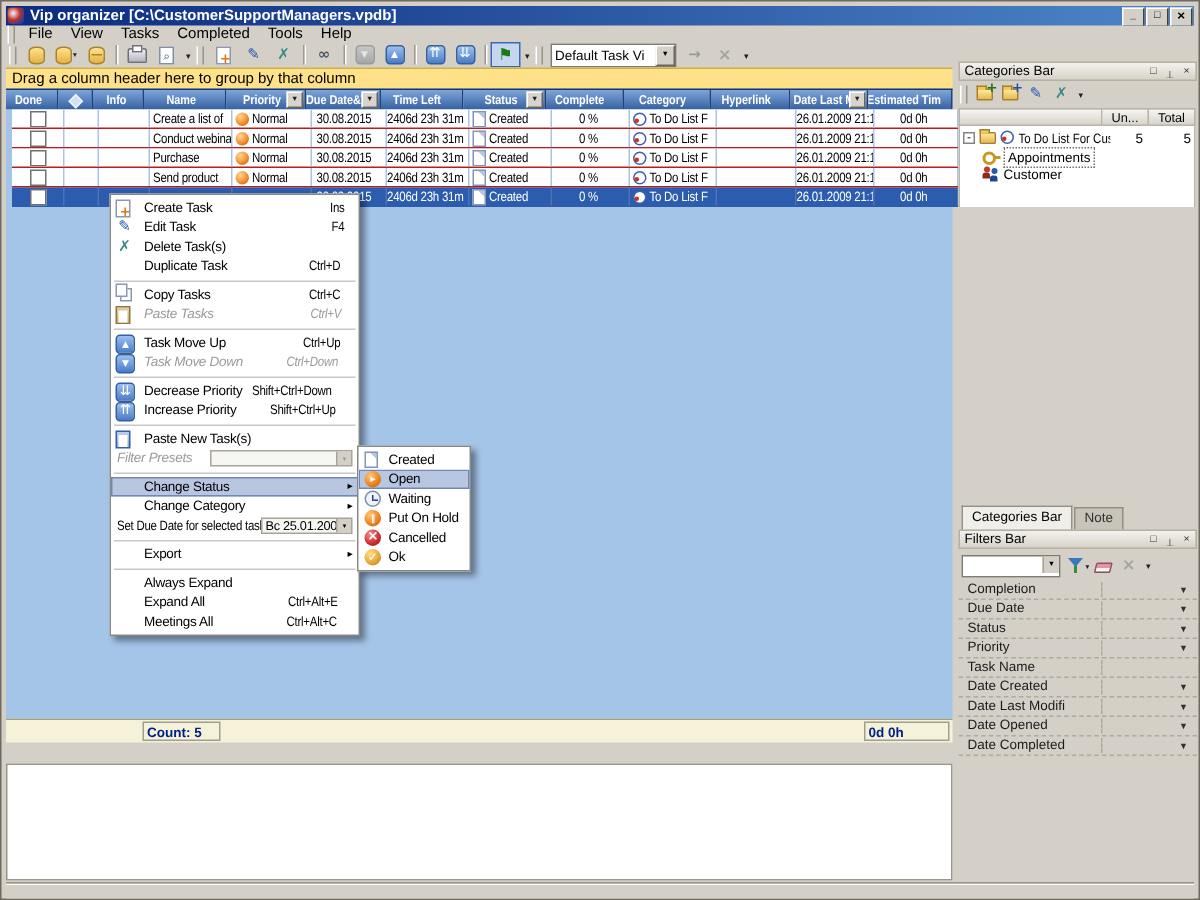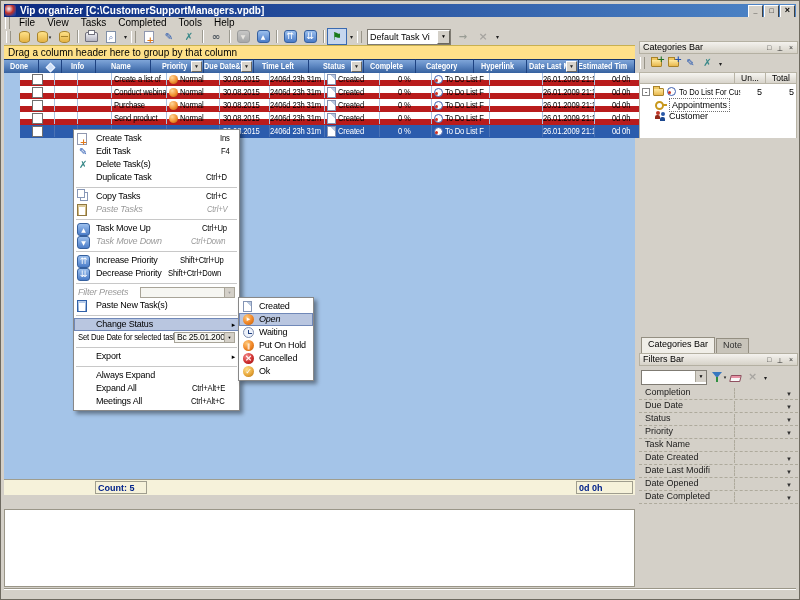--- a/index.html
+++ b/index.html
@@ -88,21 +88,21 @@
   .funnel{width:12px;height:12px;}
   .funnel::before{content:"";position:absolute;left:1px;top:1px;border-left:5px solid transparent;border-right:5px solid transparent;border-top:6px solid #3878c0;}
   .funnel::after{content:"";position:absolute;left:5px;top:6px;width:2px;height:5px;background:#2f9040;}
   .eraser{width:11px;height:7px;background:linear-gradient(#e890a4 50%,#f8f8f8 50%);border:1px solid #905060;transform:skewX(-14deg);border-radius:1px;margin-top:3px;}
   
   .groupbar{position:absolute;left:3px;top:44px;width:631px;height:14px;background:#ffe189;font-size:10px;line-height:14px;padding-left:4px;box-sizing:border-box;color:#000;border-top:1px solid #c8b050;}
   .gridhead{position:absolute;left:3px;top:58px;width:631px;height:14px;}
   .hc{position:absolute;top:0;height:14px;background:linear-gradient(#7fa5d8 0%,#5d87c2 45%,#36619f 100%);border-right:1px solid #1d4281;border-top:1px solid #16366b;color:#fff;font-size:8.5px;font-weight:bold;text-align:center;line-height:13px;overflow:hidden;box-sizing:border-box;display:flex;align-items:center;justify-content:center;}
   .fbtn{position:absolute;right:1px;top:1px;width:11px;height:11px;background:#d8d4cc;border:1px solid;border-color:#fff #6a675e #6a675e #fff;font-size:5px;line-height:9px;color:#202020;text-align:center;box-sizing:border-box;}
   .gridbody{position:absolute;left:3px;top:72px;width:631px;height:406px;background:#a4c4e8;}
-  .grow{position:absolute;left:16px;width:631px;height:13px;background:#fff;border-bottom:6px solid #b91c1c;box-sizing:border-box;text-decoration:underline;}
+  .grow{position:absolute;left:4px;width:631px;height:13px;background:#fff;border-bottom:1px solid #b91c1c;box-sizing:border-box;text-decoration:underline;}
   .grow.sel{background:#2b5cad;color:#fff;border-bottom-color:#2b5cad;}
   .rc{position:absolute;top:0;height:12px;border-right:1px solid #abc3e2;font-size:9px;line-height:12px;overflow:hidden;white-space:nowrap;box-sizing:border-box;letter-spacing:-0.2px;}
   .grow.sel .rc{border-right-color:#4a72b4;}
   .rc.ctr{text-align:center;}
   .sq{display:inline-block;transform:scaleX(.85);transform-origin:0 50%;white-space:nowrap;}
   .cb{width:9px;height:9px;background:#fff;border:1px solid #707070;margin:1px auto 0 auto;}
   .cellic{display:inline-block;vertical-align:middle;margin:0 2px 0 2px;}
   
   .gridfooter{position:absolute;left:3px;top:478px;width:631px;height:16px;background:#f6f2da;border-top:1px solid #a09e8e;box-sizing:border-box;}
   .fbox{position:absolute;top:1px;height:13px;border:1px solid #a09e8e;color:#00218a;font-weight:bold;font-size:9px;line-height:12px;padding-left:2px;box-sizing:border-box;}
@@ -145,21 +145,21 @@
   .mi .mic{position:absolute;left:3px;top:1px;}
   .mi .lbl{position:absolute;left:22px;top:0;white-space:nowrap;}
   .mi .lbl0{position:absolute;left:4px;top:0;white-space:nowrap;}
   .mi .sc{position:absolute;right:8px;top:0;white-space:nowrap;}
   .mi .arr{position:absolute;right:4px;top:0;font-size:7px;}
   .msep{height:3px;border-bottom:1px solid #c8c8c8;margin:0 2px 2px 2px;}
   .mcombo{position:absolute;top:1px;height:11px;background:#f6f6f2;border:1px solid #a8a498;box-sizing:border-box;font-size:8.5px;line-height:9px;padding-left:2px;white-space:nowrap;overflow:hidden;}
   .mcombo .cbtn{position:absolute;right:0;top:0;width:9px;height:9px;background:#d4d0c8;border-left:1px solid #a8a498;font-size:4px;line-height:9px;text-align:center;}
   .submenu{position:absolute;left:237px;top:296px;width:76px;background:#fff;border:1px solid #888;box-shadow:3px 3px 4px rgba(0,0,0,.4);padding:2px 0;box-sizing:border-box;z-index:60;}
   .smi{position:relative;height:13px;font-size:9px;line-height:13px;letter-spacing:-0.2px;}
-  .smi.hl{background:#b9c6e0;box-shadow:inset 0 0 0 1px #7088b8;font-style:italic;}
+  .smi.hl{background:#b9c6e0;box-shadow:inset 0 0 0 1px #7088b8;}
   .smi .mic{position:absolute;left:4px;top:1px;}
   .smi .lbl{position:absolute;left:20px;top:0;white-space:nowrap;}
 </style>
 </head>
 <body>
 
 <div class="win">
   <div class="titlebar">
     <span class="appicon"></span>
     <span class="ttext">Vip organizer [C:\CustomerSupportManagers.vpdb]</span>
@@ -544,46 +544,50 @@
         <span class="lbl">Task Move Up</span>
         <span class="sc sq">Ctrl+Up</span>
       </div>
       <div class="mi dis">
         <span class="ic ic-bluebtn down mic"></span>
         <span class="lbl">Task Move Down</span>
         <span class="sc sq">Ctrl+Down</span>
       </div>
       <div class="msep"></div>
       <div class="mi">
+        <span class="ic ic-bluebtn decp mic"></span>
+        <span class="lbl">Decrease Priority</span>
+        <span class="sc sq">Shift+Ctrl+Down</span>
+      </div>
+      <div class="mi">
         <span class="ic ic-bluebtn incp mic"></span>
         <span class="lbl">Increase Priority</span>
         <span class="sc sq">Shift+Ctrl+Up</span>
       </div>
-      <div class="mi">
-        <span class="ic ic-bluebtn decp mic"></span>
-        <span class="lbl">Decrease Priority</span>
-        <span class="sc sq">Shift+Ctrl+Down</span>
-      </div>
       <div class="msep"></div>
+      <div class="mi">
+        <span class="ic ic-clip blue mic"></span>
+        <span class="lbl">Paste New Task(s)</span>
+      </div>
       <div class="mi dis">
         <span class="lbl0">Filter Presets</span>
         <span class="mcombo" style="left: 66px; right: 4px;">
           <span class="cbtn">▼</span>
         </span>
       </div>
-      <div class="mi">
-        <span class="ic ic-clip blue mic"></span>
-        <span class="lbl">Paste New Task(s)</span>
-      </div>
       <div class="msep"></div>
       <div class="mi hl">
         <span class="lbl">Change Status</span>
         <span class="arr">▸</span>
       </div>
       <div class="mi">
+        <span class="lbl">Change Category</span>
+        <span class="arr">▸</span>
+      </div>
+      <div class="mi">
         <span class="lbl0 sq">Set Due Date for selected tasks</span>
         <span class="mcombo" style="left: 100px; right: 4px;">Bc 25.01.2009<span class="cbtn">▼</span></span>
       </div>
       <div class="msep"></div>
       <div class="mi">
         <span class="lbl">Export</span>
         <span class="arr">▸</span>
       </div>
       <div class="msep"></div>
       <div class="mi">

